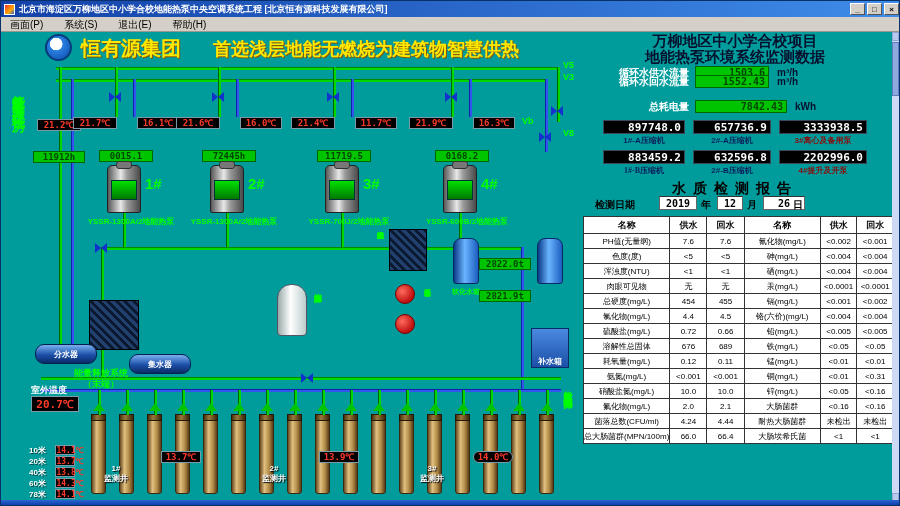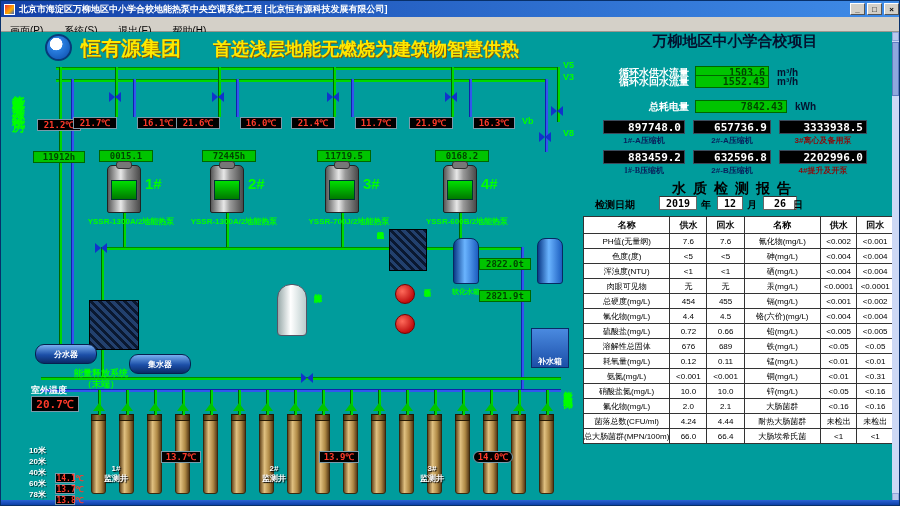--- a/index.html
+++ b/index.html
@@ -6,21 +6,21 @@
   *{box-sizing:border-box;}
   body{font-family:"Liberation Sans",sans-serif;}
   .window{position:relative;width:900px;height:506px;background:#009c9c;overflow:hidden;border:1px solid #08306a;}
   
   .titlebar{position:absolute;left:0;top:0;width:900px;height:16px;background:linear-gradient(90deg,#1341a8,#3f8ce8);color:#fff;font:bold 9px "Liberation Sans",sans-serif;line-height:16px;}
   .titlebar .ttl{position:absolute;left:18px;top:0;white-space:nowrap;}
   .appicon{position:absolute;left:3px;top:3px;width:11px;height:11px;background:linear-gradient(135deg,#e33,#fa0 60%,#36c);border:1px solid #fff;}
   .winbtn{position:absolute;top:2px;width:15px;height:12px;background:#d4d0c8;border:1px solid #fff;border-right-color:#555;border-bottom-color:#555;color:#000;font:bold 8px "Liberation Sans",sans-serif;text-align:center;line-height:11px;}
   
   .menubar{position:absolute;left:0;top:16px;width:900px;height:15px;background:#d4d0c8;border-bottom:1px solid #9a968e;font:10px "Liberation Sans",sans-serif;color:#000;}
-  .menubar span{display:inline-block;padding:7px 9px;}
+  .menubar span{display:inline-block;padding:1px 9px;}
   
   .canvas{position:absolute;left:0;top:31px;width:893px;height:470px;background:#009c9c;}
   
   .vscroll{position:absolute;right:0;top:31px;width:7px;height:470px;background:#cdd9f5;}
   .varrow{position:absolute;left:0;width:7px;height:9px;background:#b9c8ec;border:1px solid #8fa4d8;}
   .vthumb{position:absolute;left:0;top:10px;width:7px;height:54px;background:#8fa8dd;border:1px solid #5f7cc0;}
   .bottombar{position:absolute;left:0;bottom:0;width:900px;height:5px;background:linear-gradient(180deg,#2a63d4,#0e3fa8);}
   
   .logo{position:absolute;left:44px;top:2px;width:27px;height:27px;border-radius:50%;background:radial-gradient(circle at 40% 35%,#fff 30%,#2a7fe0 32%,#0a4aa8);border:2px solid #073a7a;}
   .company{position:absolute;left:80px;top:3px;font:bold 20px "Liberation Sans",sans-serif;color:#ffe800;text-shadow:1px 1px 0 #8a5500;white-space:nowrap;}
@@ -87,21 +87,21 @@
   .outdoor-val{position:absolute;left:30px;top:364px;width:48px;height:16px;background:#000;border:1px solid #7a9aaa;color:#ff3a2a;font:bold 11px "DejaVu Sans Mono",monospace;text-align:center;line-height:15px;}
   
   .wells-row{position:absolute;left:90px;top:357px;width:480px;height:112px;}
   .well{position:absolute;top:25px;width:15px;height:80px;background:linear-gradient(90deg,#6a4a20,#e0c080 35%,#b08a46 70%,#5a3c18);border:1px solid #3a2a10;border-radius:0 0 3px 3px;}
   .well-cap{position:absolute;left:-1px;top:-1px;width:15px;height:7px;background:linear-gradient(90deg,#4a3210,#9a7838 40%,#3a280c);border:1px solid #241804;}
   .well-riser{position:absolute;left:6px;top:-25px;width:3px;height:25px;background:#00d800;border-left:1px solid #006600;}
   .well-valve{position:absolute;left:1px;top:-12px;width:0;height:0;border-left:6px solid transparent;border-right:6px solid transparent;border-bottom:8px solid #00c400;}
   .depth-panel{position:absolute;left:28px;top:413px;z-index:6;}
   .depth-row{height:10px;margin-bottom:1px;white-space:nowrap;}
   .depth-label{display:inline-block;width:22px;font:bold 8px "Liberation Sans",sans-serif;color:#fff;text-shadow:1px 1px 0 #004444;vertical-align:top;}
-  .depth-value{display:inline-block;width:20px;height:10px;background:#000;border:1px solid #7a9aaa;color:#ff3a2a;font:bold 8px "DejaVu Sans Mono",monospace;text-align:center;line-height:9px;vertical-align:top;margin-top:28px;}
+  .depth-value{display:inline-block;width:20px;height:10px;background:#000;border:1px solid #7a9aaa;color:#ff3a2a;font:bold 8px "DejaVu Sans Mono",monospace;text-align:center;line-height:9px;vertical-align:top;}
   .wgroup{position:absolute;width:34px;text-align:center;font:bold 8px "Liberation Sans",sans-serif;color:#fff;text-shadow:1px 1px 1px #000;z-index:7;line-height:10px;}
 </style>
 </head>
 <body>
 
 <div class="window">
 
   <div class="titlebar">
     <div class="appicon"></div>
     <span class="ttl">北京市海淀区万柳地区中小学合校地能热泵中央空调系统工程  [北京恒有源科技发展有限公司]</span>
@@ -350,20 +350,21 @@
       <span style="display:block;">2#</span>
       <span style="display:block;">监测井</span>
     </div>
     <div class="wgroup" style="left:414px;top:432px;">
       <span style="display:block;">3#</span>
       <span style="display:block;">监测井</span>
     </div>
 
     <div class="rpanel">
       <div class="rp-title" style="top:0;">万柳地区中小学合校项目</div>
+      <div class="rp-title" style="top:16px;">地能热泵环境系统监测数据</div>
 
       <div class="flow-row" style="top:34px;">
         <span class="flow-label">循环水供水流量</span>
         <span class="led" style="left:114px;width:74px;">1503.6</span>
         <span class="flow-unit" style="left:196px;">m³/h</span>
       </div>
       <div class="flow-row" style="top:43px;">
         <span class="flow-label">循环水回水流量</span>
         <span class="led" style="left:114px;width:74px;">1552.43</span>
         <span class="flow-unit" style="left:196px;">m³/h</span>
@@ -386,21 +387,21 @@
       <div class="meter-label" style="left:16px;top:133px;width:94px;font-family:Liberation Serif, serif;">1#-B压缩机</div>
       <div class="meter-label" style="left:106px;top:133px;width:90px;">2#-B压缩机</div>
       <div class="meter-label alt" style="left:192px;top:133px;width:100px;">4#提升及开泵</div>
 
       <div class="rep-title">水质检测报告</div>
       <div class="date-label">检测日期</div>
       <div class="date-box" style="left:78px;width:38px;">2019</div>
       <div class="date-suffix" style="left:120px;">年</div>
       <div class="date-box" style="left:136px;width:26px;">12</div>
       <div class="date-suffix" style="left:166px;">月</div>
-      <div class="date-box" style="left:182px;width:34px;">26</div>
+      <div class="date-box" style="left:182px;width:42px;">26</div>
       <div class="date-suffix" style="left:212px;">日</div>
 
       <table class="wq">
         <thead>
           <tr>
               <th>名称</th>
               <th>供水</th>
               <th>回水</th>
               <th>名称</th>
               <th>供水</th>

